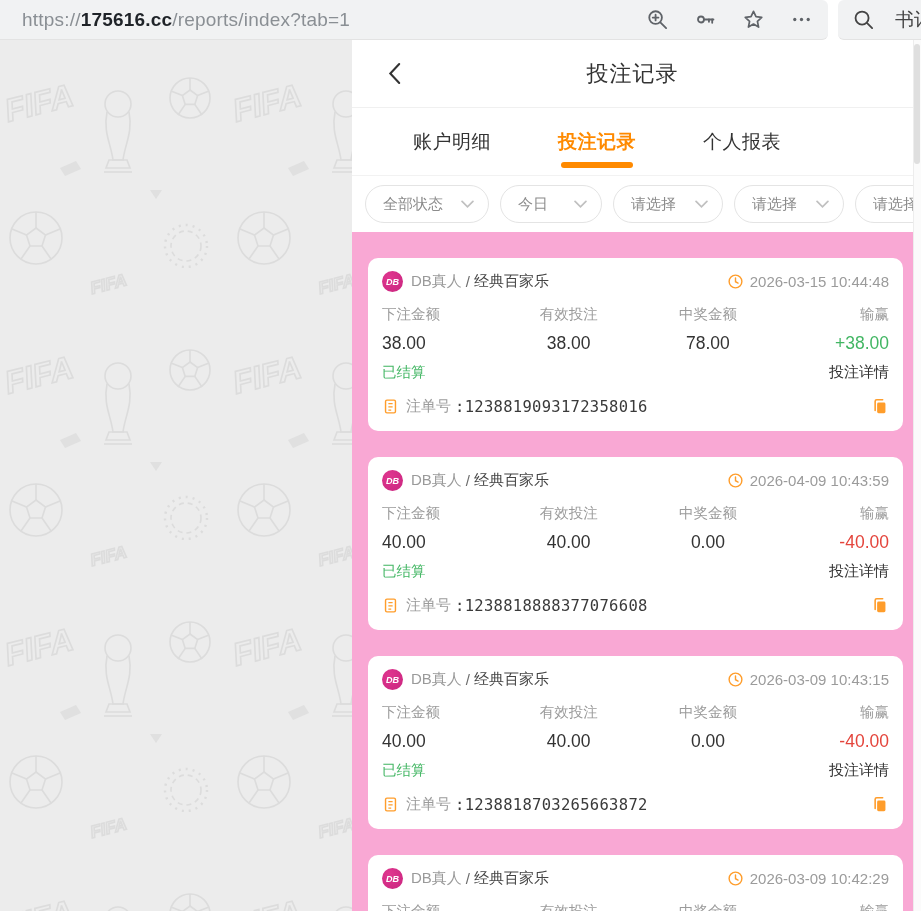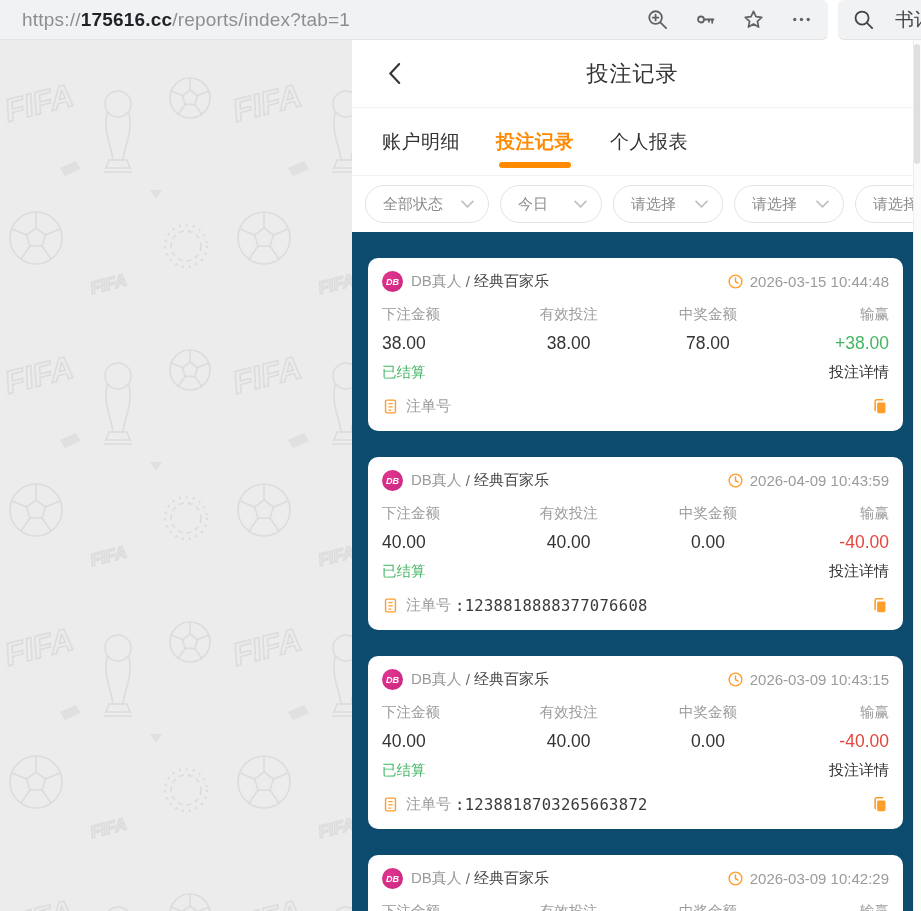--- a/index.html
+++ b/index.html
@@ -34,36 +34,36 @@
   .p-header { flex:0 0 68px; display:flex; align-items:center; position:relative;
     border-bottom:1px solid #f0f0f0; }
   .back-btn { position:absolute; left:28px; width:28px; height:28px; display:flex;
     align-items:center; justify-content:center; cursor:pointer; }
   .p-title { width:100%; text-align:center; font-size:22px; color:#333; letter-spacing:1px; }
 
   
   .tabs { flex:0 0 68px; display:flex; align-items:center; gap:36px; padding:0 30px;
     border-bottom:1px solid #f2f2f2; }
   .tab { font-size:19px; color:#333; position:relative; height:100%; display:flex;
-    align-items:center; cursor:pointer; letter-spacing:.5px; }
+    align-items:center; cursor:pointer; letter-spacing:.5px;margin-left:31px; }
   .tab.active { color:var(--accent-orange,#ff8a00); font-weight:700; }
   .tab.active .indicator { position:absolute; left:50%; transform:translateX(-50%);
     bottom:7px; width:72px; height:6px; border-radius:3px; background:var(--accent-orange,#ff8a00); }
 
   
   .filters { flex:0 0 56px; display:flex; align-items:center; gap:11px; padding:0 0 0 13px;
     overflow:hidden; background:#fff; }
   .pill { flex:0 0 auto; height:38px; border:1px solid #e4e4e4; border-radius:19px;
     display:flex; align-items:center; justify-content:space-between; padding:0 14px 0 17px;
     color:#8c8c8c; font-size:15px; cursor:pointer; background:#fff; }
   .pill.w1 { width:102px; } .pill.w2 { width:124px; } .pill.w3 { width:110px; }
   .pill svg { width:13px; height:9px; margin-left:8px; flex:0 0 auto; }
 
   
-  .list { flex:1; background:#0c4a6e; overflow:hidden; padding:26px 10px 0 16px; }
+  .list { flex:1; background:#f9a8d4; overflow:hidden; padding:26px 10px 0 16px; }
   .card { background:#fff; border-radius:10px; padding:13px 14px 15px; margin-bottom:26px; }
   .card-top { display:flex; align-items:center; margin-bottom:13px; }
   .badge { width:21px; height:21px; border-radius:50%; flex:0 0 auto;
     background:radial-gradient(circle at 35% 30%, #e0368f, var(--badge-magenta,#c9257f));
     color:#fff; font-size:9px; font-weight:700; font-style:italic;
     display:flex; align-items:center; justify-content:center; margin-right:8px; }
   .provider { color:#9a9a9a; font-size:15px; }
   .sep { color:#6b6b6b; font-size:15px; margin:0 4px; }
   .game { color:#454545; font-size:15px; }
   .clock { width:17px; height:17px; margin-right:6px; flex:0 0 auto; }
@@ -259,20 +259,21 @@
           <span class="details">投注详情</span>
         </div>
         <div class="order-row">
           <span class="order-ic">
             <svg viewBox="0 0 24 24" fill="none" stroke="#ff9d2b" stroke-width="2">
                 <rect x="5" y="3" width="14" height="18" rx="2"></rect>
                 <path d="M9 8h6M9 12.5h6M9 17h4" stroke-width="1.8"></path>
               </svg>
           </span>
           <span class="order-lbl">注单号</span>
+          <span class="order-no"><span>:</span><span>1238819093172358016</span></span>
           <span class="spacer"></span>
           <span class="copy-btn">
             <svg viewBox="0 0 24 24">
                 <path d="M6.5 17V5.5A2 2 0 0 1 8.5 3.5H16" fill="none" stroke="#ff9d2b" stroke-width="2" stroke-linecap="round"></path>
                 <rect x="9" y="7" width="10.5" height="13.5" rx="1.8" fill="#ff9d2b"></rect>
               </svg>
           </span>
         </div>
       </article>
 

